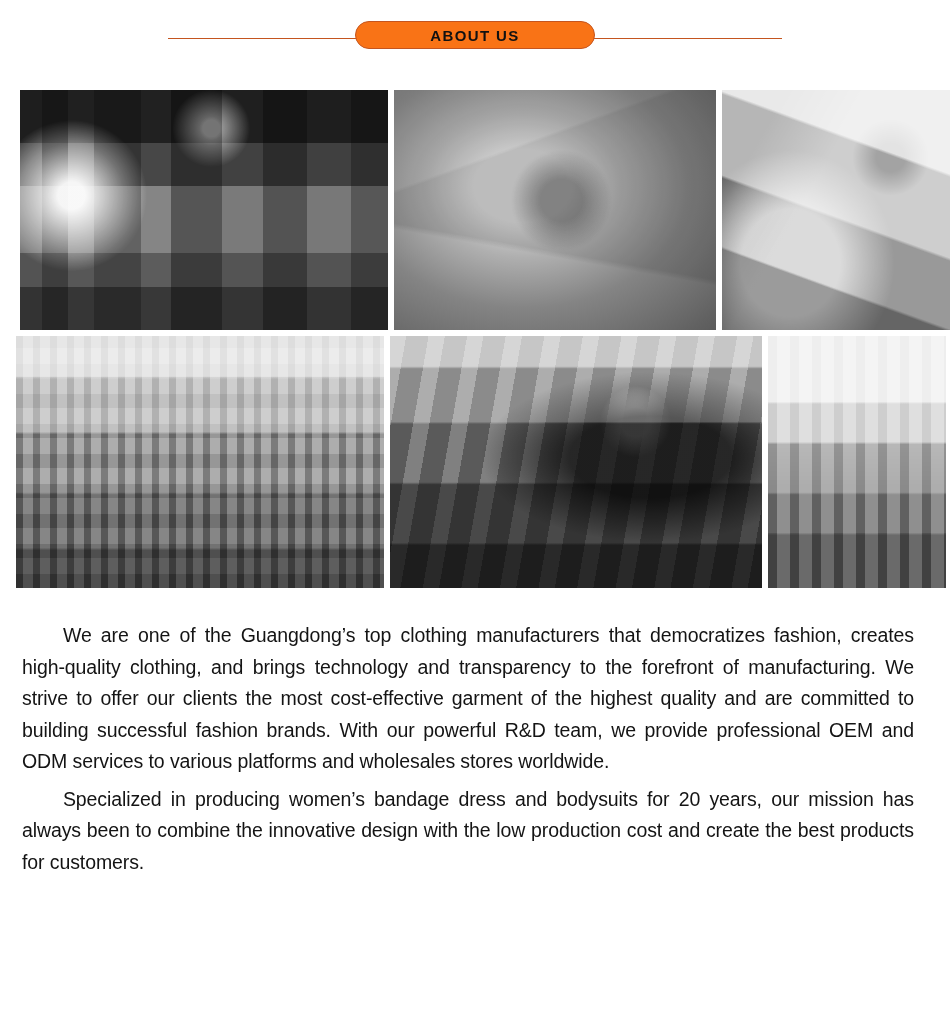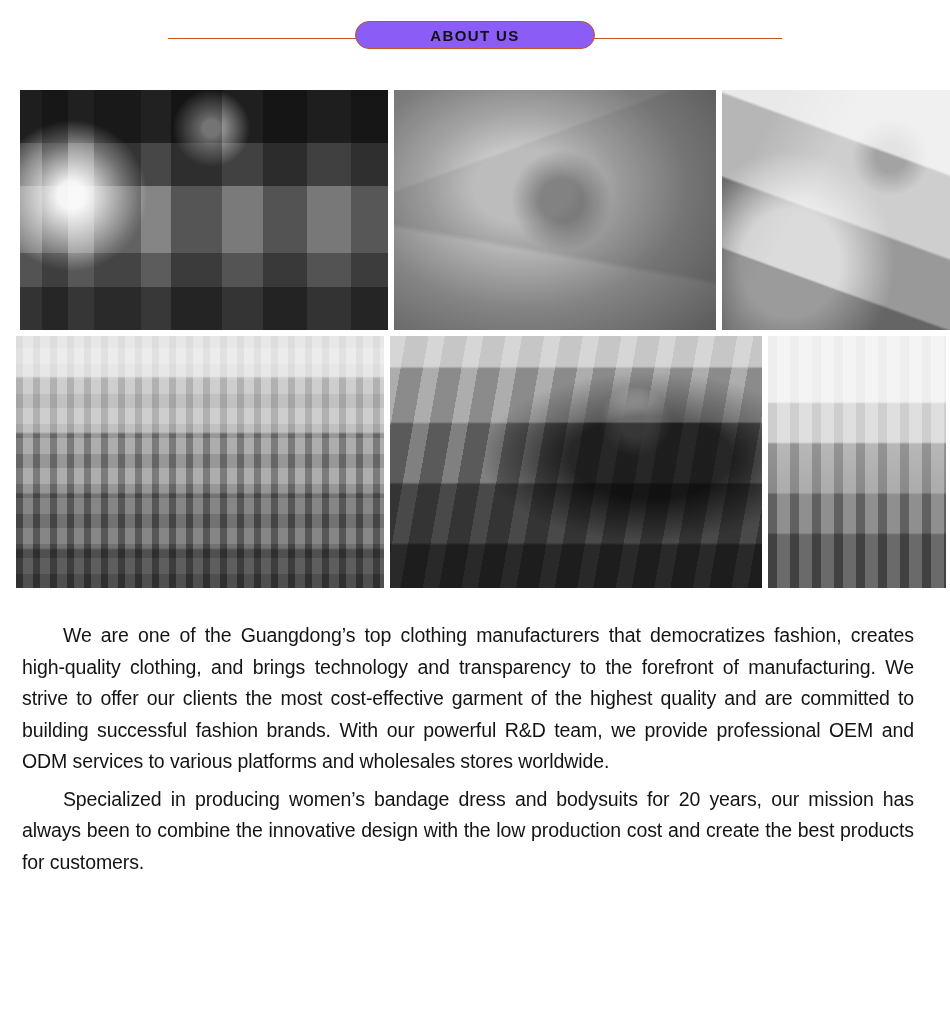--- a/index.html
+++ b/index.html
@@ -27,21 +27,21 @@
     position: absolute;
     top: 38px;
     left: 168px;
     right: 168px;
     height: 1px;
     background: #c4551f;
   }
   .header-pill {
     position: relative;
     z-index: 2;
-    background: #8b5cf6;
+    background: #f97316;
     border: 1px solid #c4551f;
     border-radius: 14px;
     height: 26px;
     width: 238px;
     display: flex;
     align-items: center;
     justify-content: center;
   }
   .header-pill span {
     font-size: 15px;

